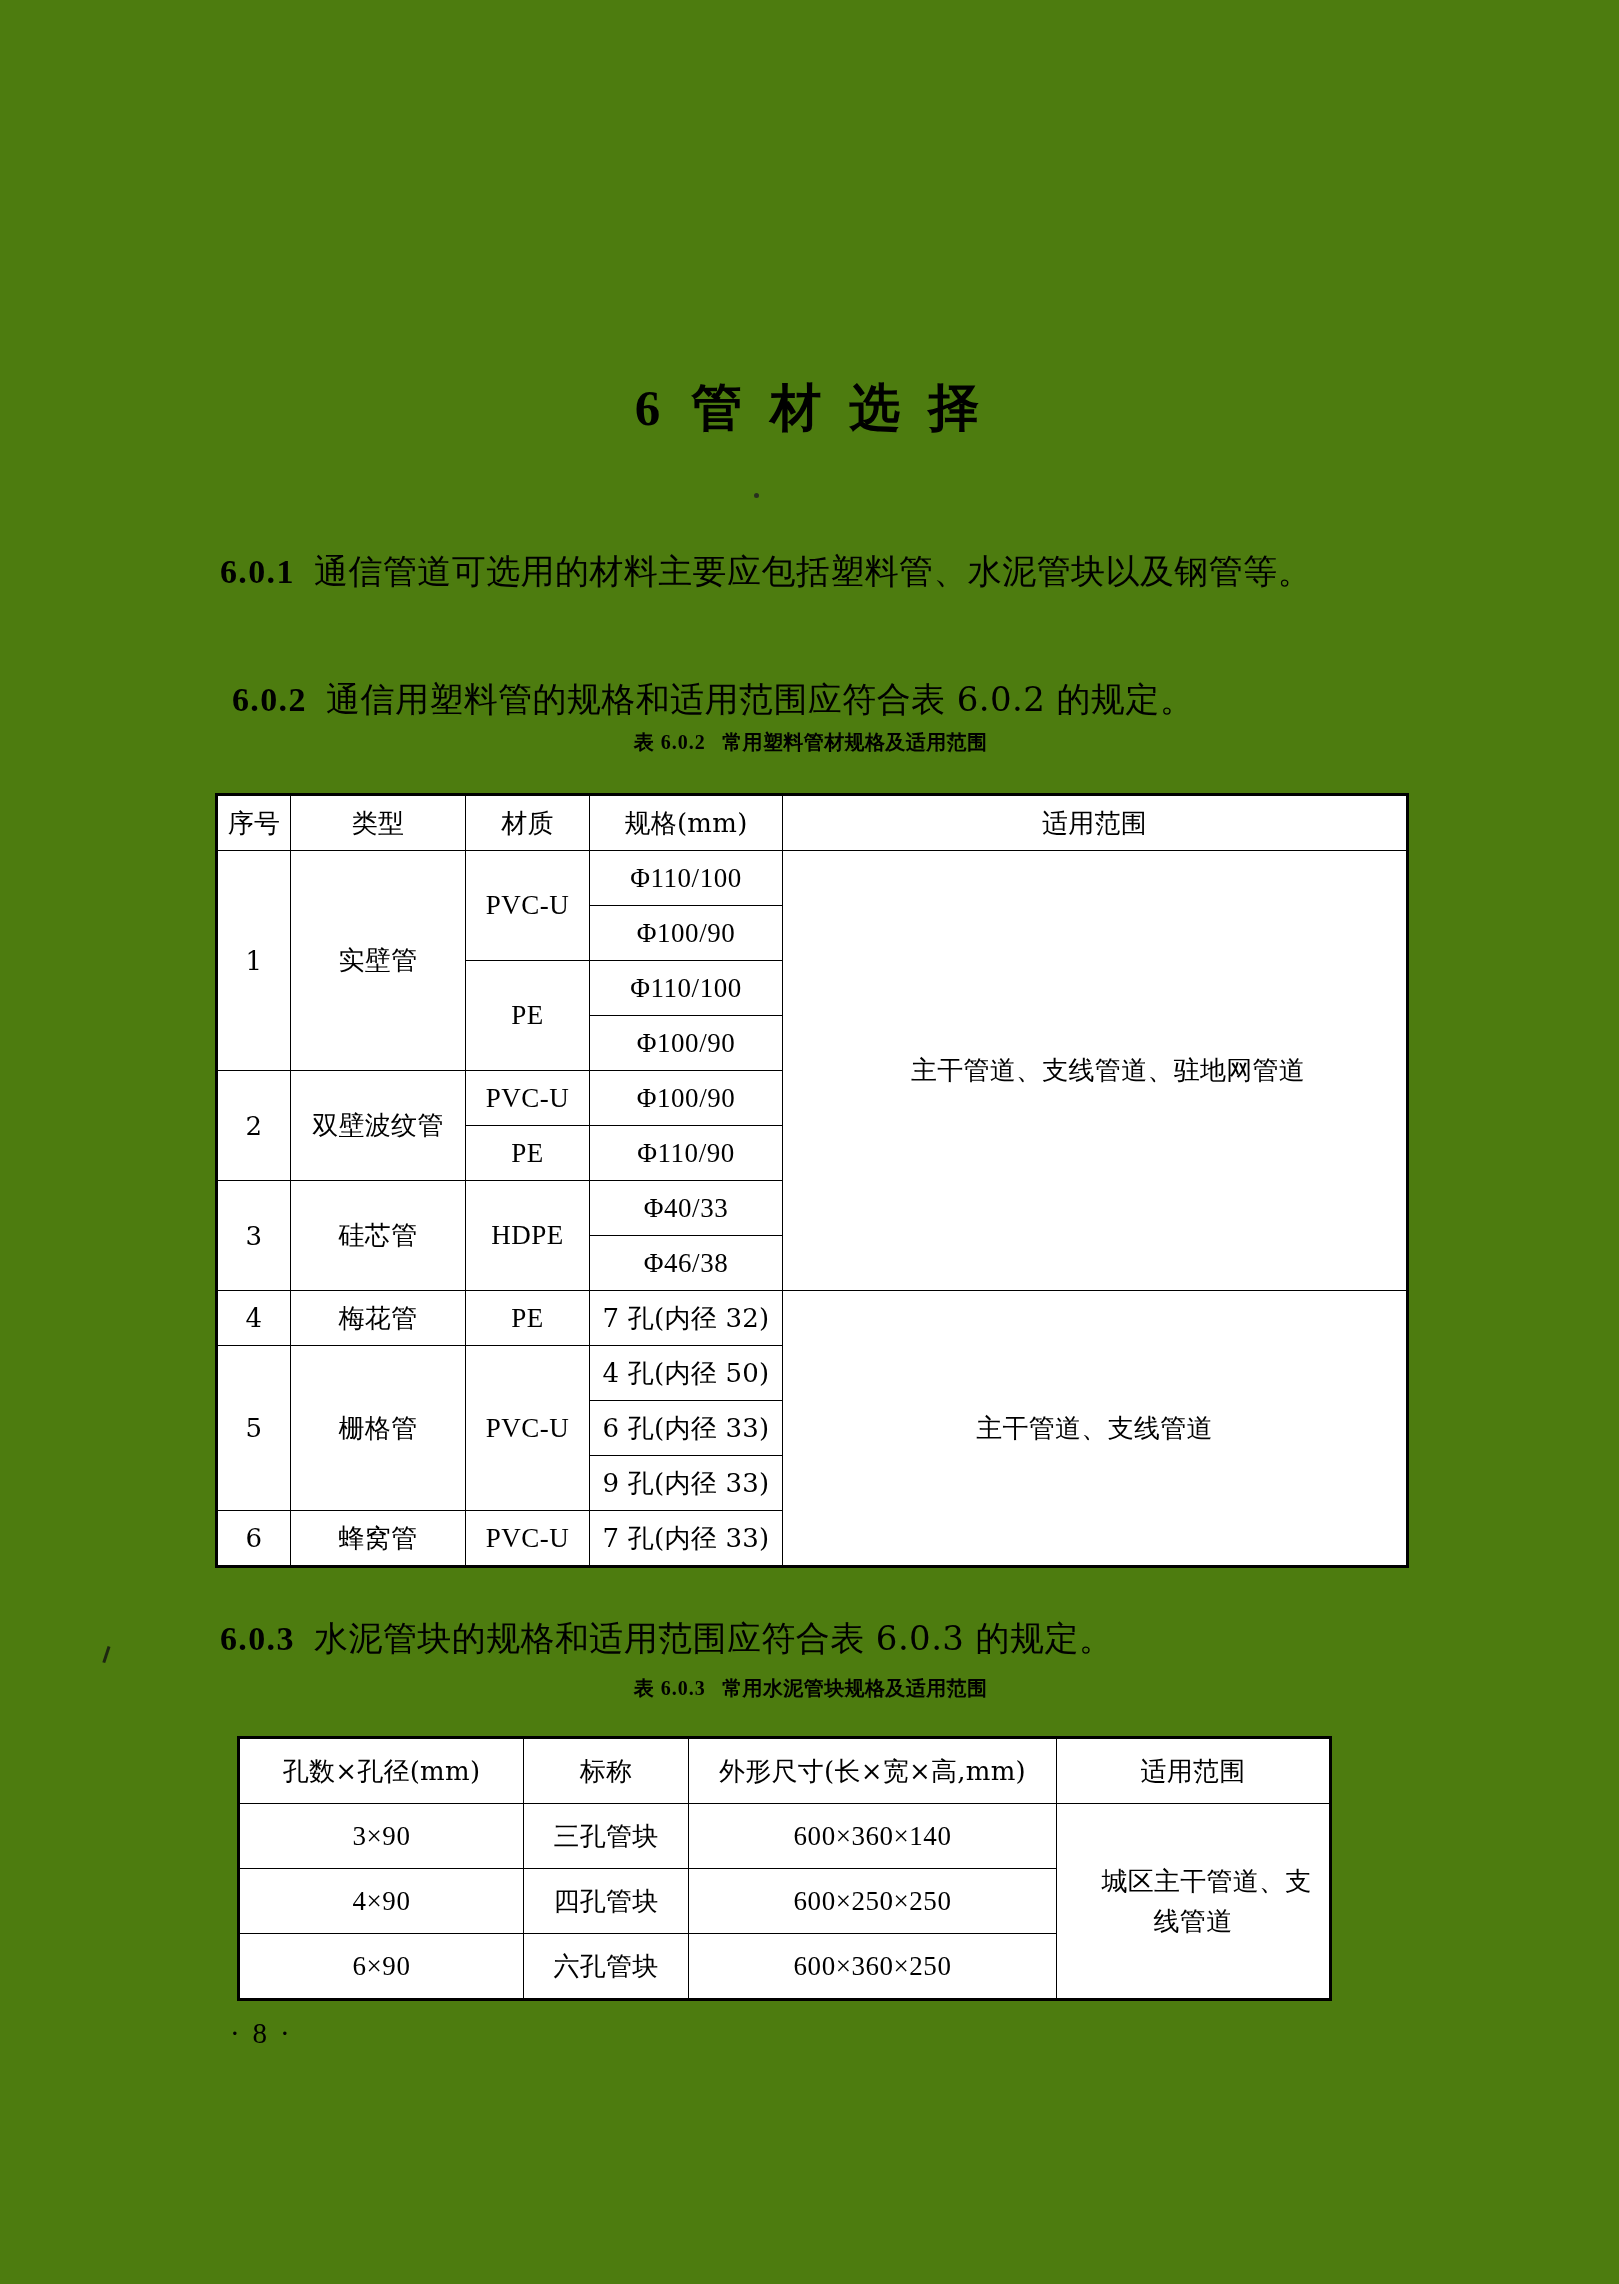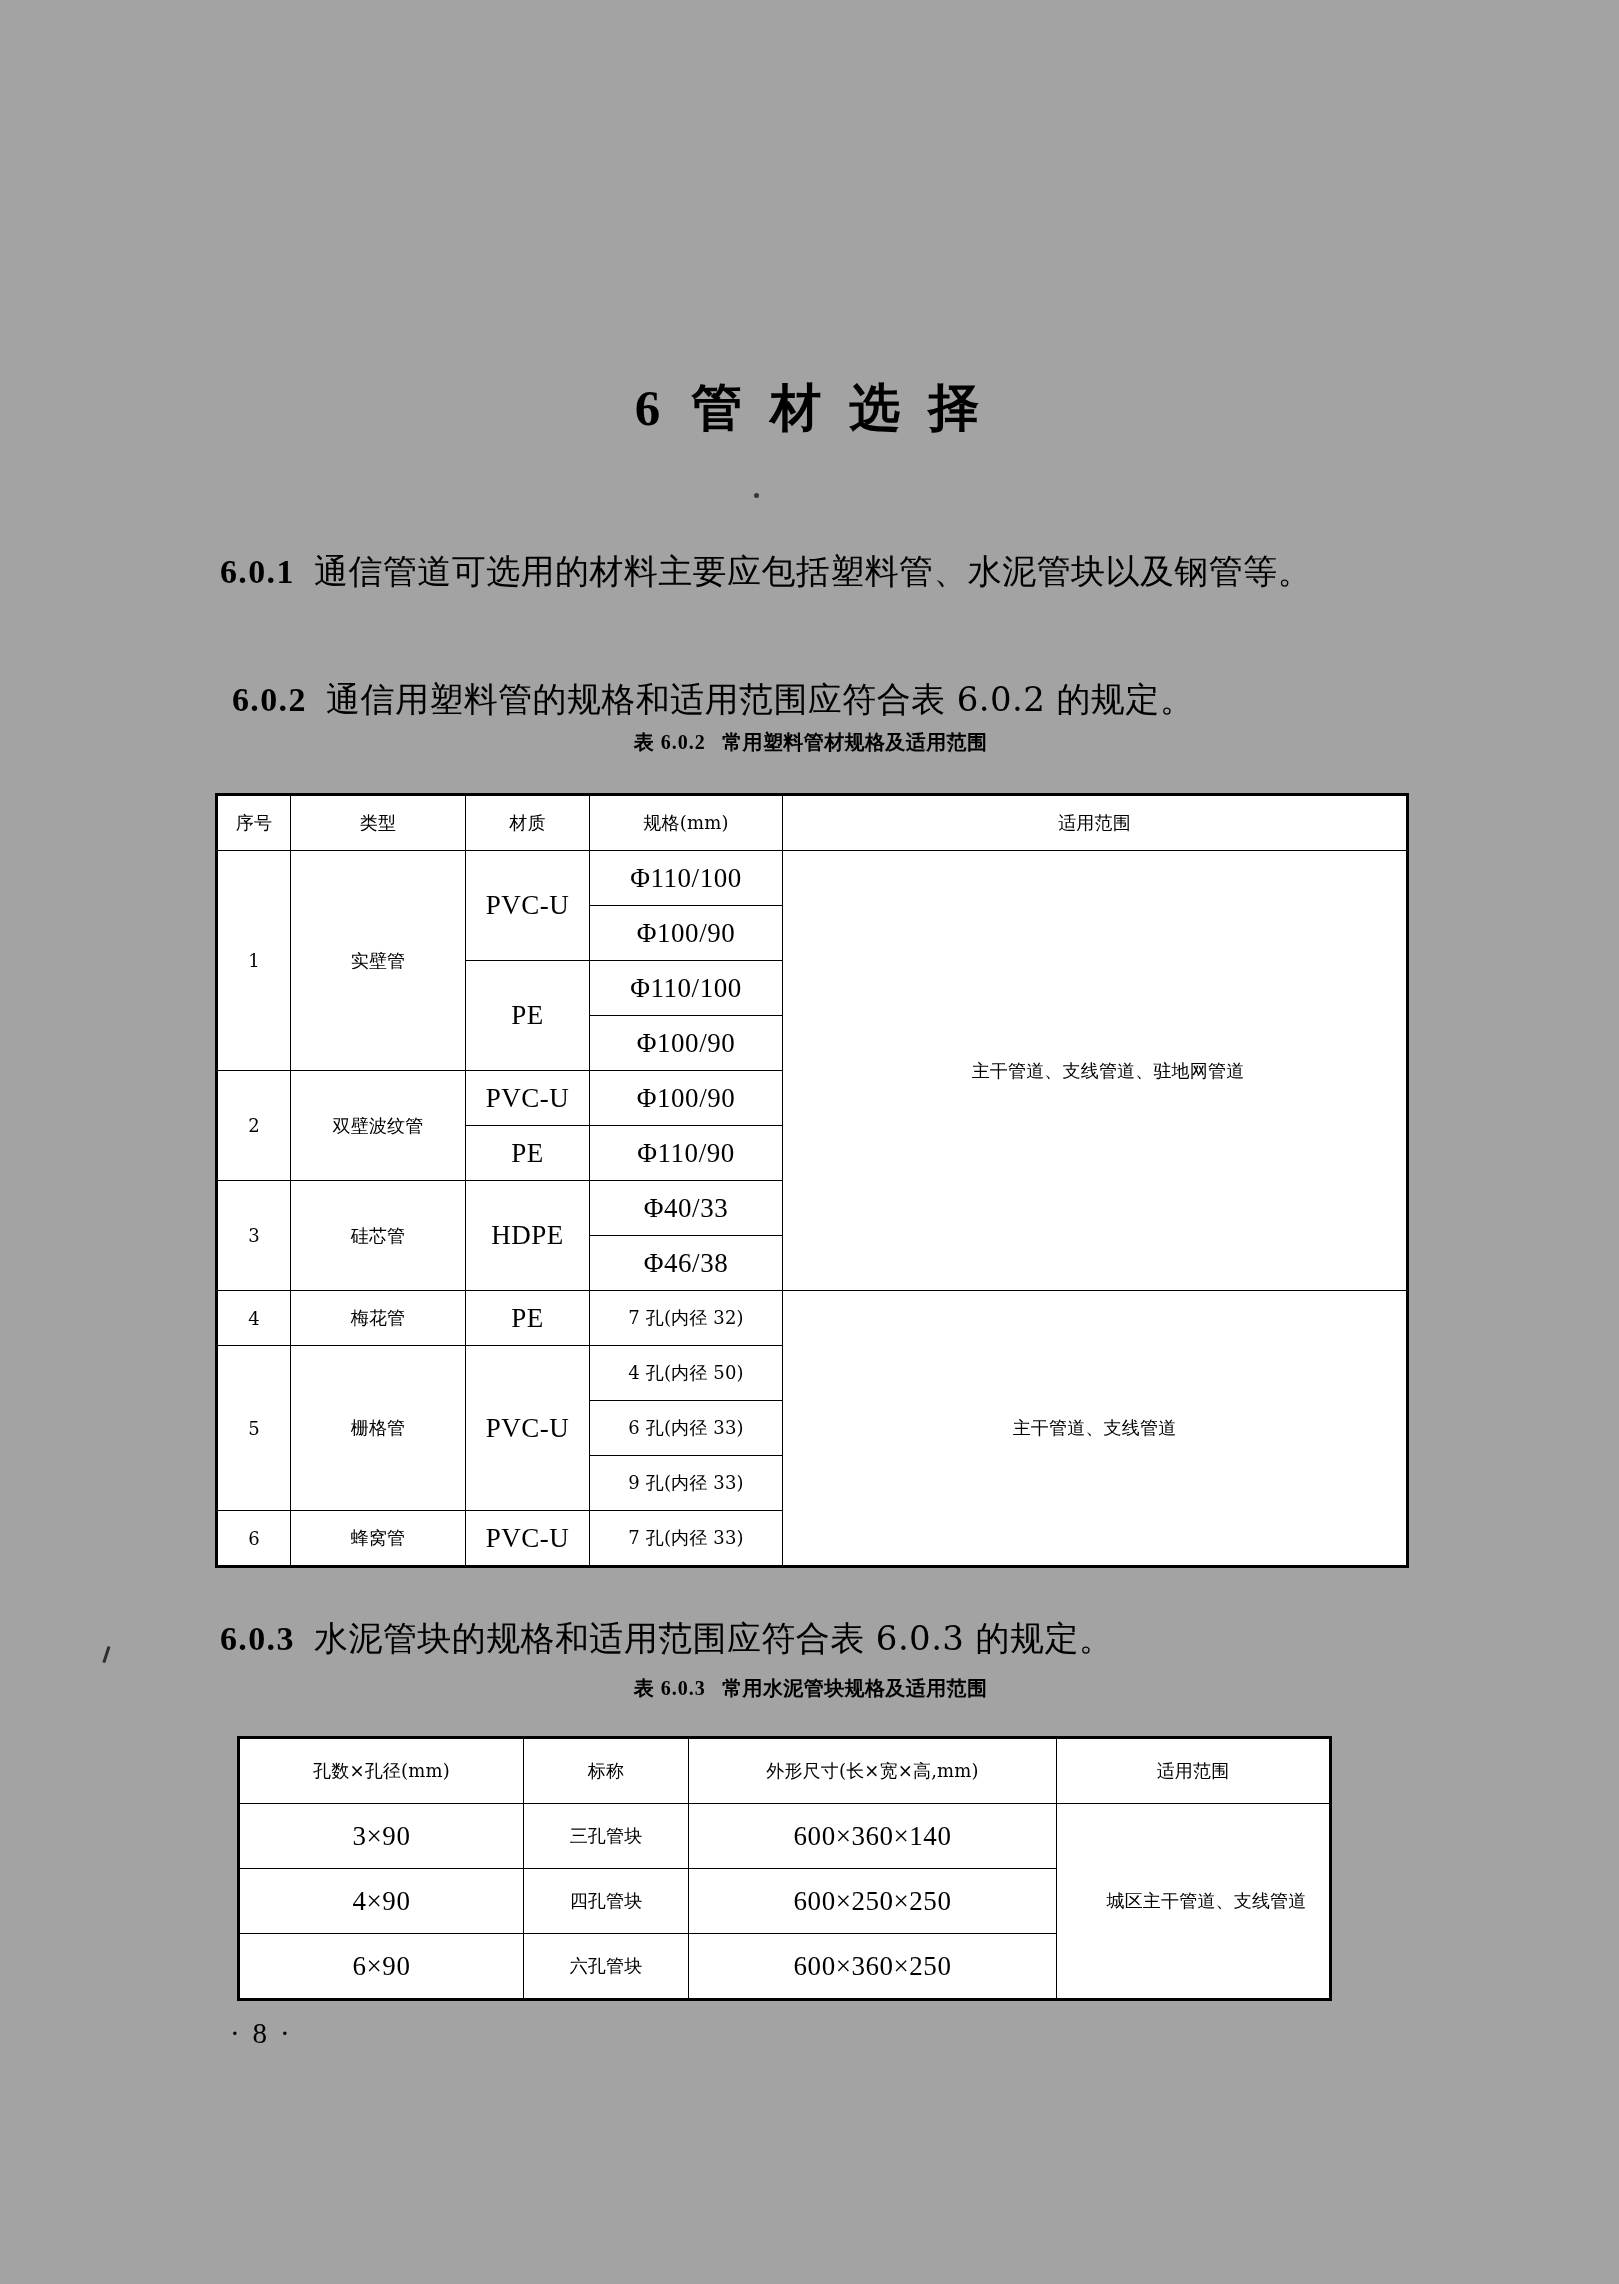--- a/index.html
+++ b/index.html
@@ -8,21 +8,21 @@
     background: #ffffff;
   }
   body {
     font-family: "Liberation Serif", "DejaVu Serif", serif;
     color: #000000;
   }
   .page {
     position: relative;
     width: 1619px;
     height: 2284px;
-    background: #a3a3a3;
+    background: #4d7c0f;
     overflow: hidden;
   }
   .chapter-title {
     position: absolute;
     top: 340px;
     left: 0;
     width: 1619px;
     text-align: center;
     font-size: 51px;
     font-weight: bold;
@@ -72,21 +72,21 @@
 
   table.doc-table {
     border-collapse: collapse;
     table-layout: fixed;
     background: #ffffff;
   }
   table.doc-table td {
     border: 1.4px solid #000000;
     text-align: center;
     vertical-align: middle;
-    font-size: 18px;
+    font-size: 26px;
     font-family: "DejaVu Serif", "Liberation Serif", serif;
     padding: 0 4.6px;
     letter-spacing: 0.01em;
   }
   table.doc-table td.latin {
     font-family: "Liberation Serif", serif;
     font-size: 27px;
     letter-spacing: 0.02em;
   }
   table.doc-table td.scope {

